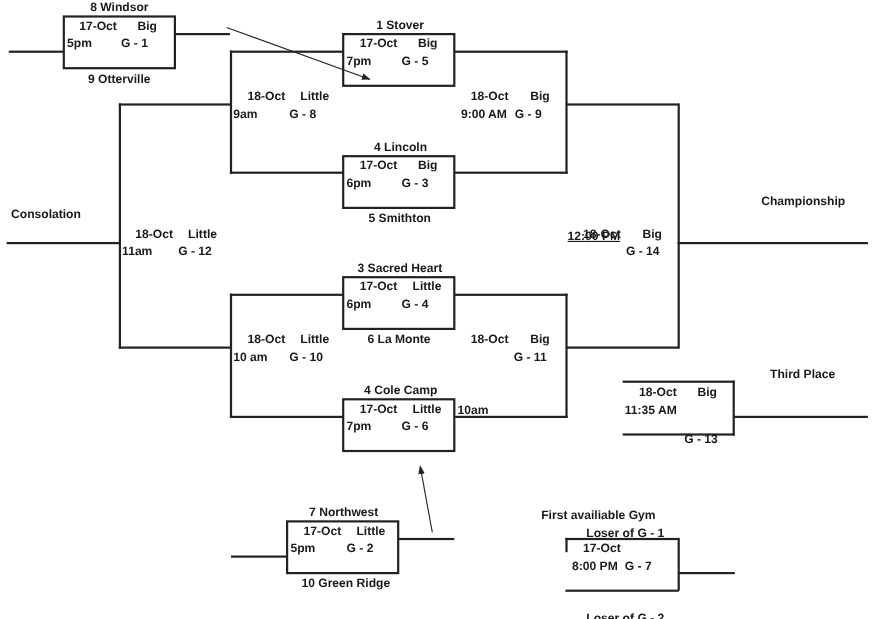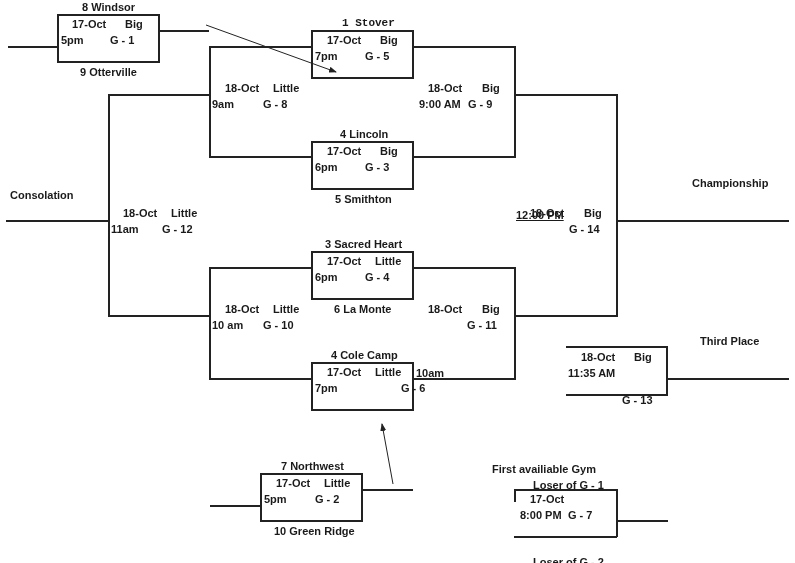--- a/index.html
+++ b/index.html
@@ -19,21 +19,21 @@
 <div class="box" style="left:57px;top:14px;width:103px;height:49px;"></div>
 <div class="ln h" style="left:159px;top:30px;width:50px;"></div>
 <span class="t" style="left:82px;top:1px;">8 Windsor</span>
 <span class="t" style="left:72px;top:18px;">17-Oct</span>
 <span class="t" style="left:125px;top:18px;">Big</span>
 <span class="t" style="left:61px;top:34px;">5pm</span>
 <span class="t" style="left:110px;top:34px;text-align:center;">G - 1</span>
 <span class="t" style="left:80px;top:66px;">9 Otterville</span>
 
 <div class="box" style="left:311px;top:30px;width:103px;height:49px;"></div>
-<span class="t" style="left:342px;top:17px;font-family:Liberation Mono, monospace;">1 Stover</span>
+<span class="t" style="left:342px;top:17px;">1 Stover</span>
 <span class="t" style="left:327px;top:34px;">17-Oct</span>
 <span class="t" style="left:380px;top:34px;">Big</span>
 <span class="t" style="left:315px;top:50px;">7pm</span>
 <span class="t" style="left:365px;top:50px;">G - 5</span>
 
 <div class="box" style="left:311px;top:141px;width:103px;height:49px;"></div>
 <span class="t" style="left:340px;top:128px;">4 Lincoln</span>
 <span class="t" style="left:327px;top:145px;">17-Oct</span>
 <span class="t" style="left:380px;top:145px;">Big</span>
 <span class="t" style="left:315px;top:161px;">6pm</span>
@@ -62,21 +62,21 @@
 <span class="t" style="left:375px;top:255px;">Little</span>
 <span class="t" style="left:315px;top:271px;">6pm</span>
 <span class="t" style="left:365px;top:271px;">G - 4</span>
 <span class="t" style="left:334px;top:303px;">6 La Monte</span>
 
 <div class="box" style="left:311px;top:362px;width:103px;height:49px;"></div>
 <span class="t" style="left:331px;top:349px;">4 Cole Camp</span>
 <span class="t" style="left:327px;top:366px;">17-Oct</span>
 <span class="t" style="left:375px;top:366px;">Little</span>
 <span class="t" style="left:315px;top:382px;">7pm</span>
-<span class="t" style="left:365px;top:382px;margin-left:36px;">G - 6</span>
+<span class="t" style="left:365px;top:382px;">G - 6</span>
 
 <div class="ln h" style="left:209px;top:267px;width:103px;"></div>
 <div class="ln h" style="left:209px;top:378px;width:103px;"></div>
 <div class="ln v" style="left:209px;top:267px;height:113px;"></div>
 <span class="t" style="left:225px;top:303px;">18-Oct</span>
 <span class="t" style="left:273px;top:303px;">Little</span>
 <span class="t" style="left:212px;top:319px;">10 am</span>
 <span class="t" style="left:263px;top:319px;">G - 10</span>
 
 <div class="ln h" style="left:413px;top:267px;width:103px;"></div>

